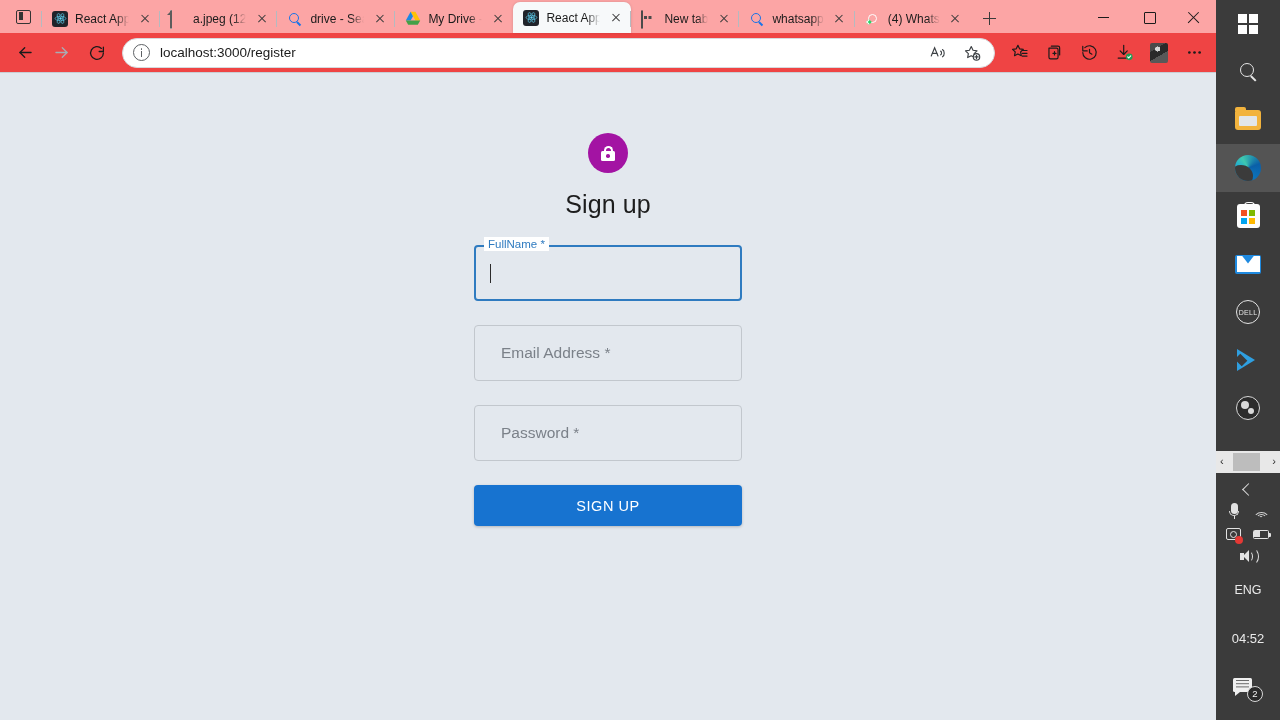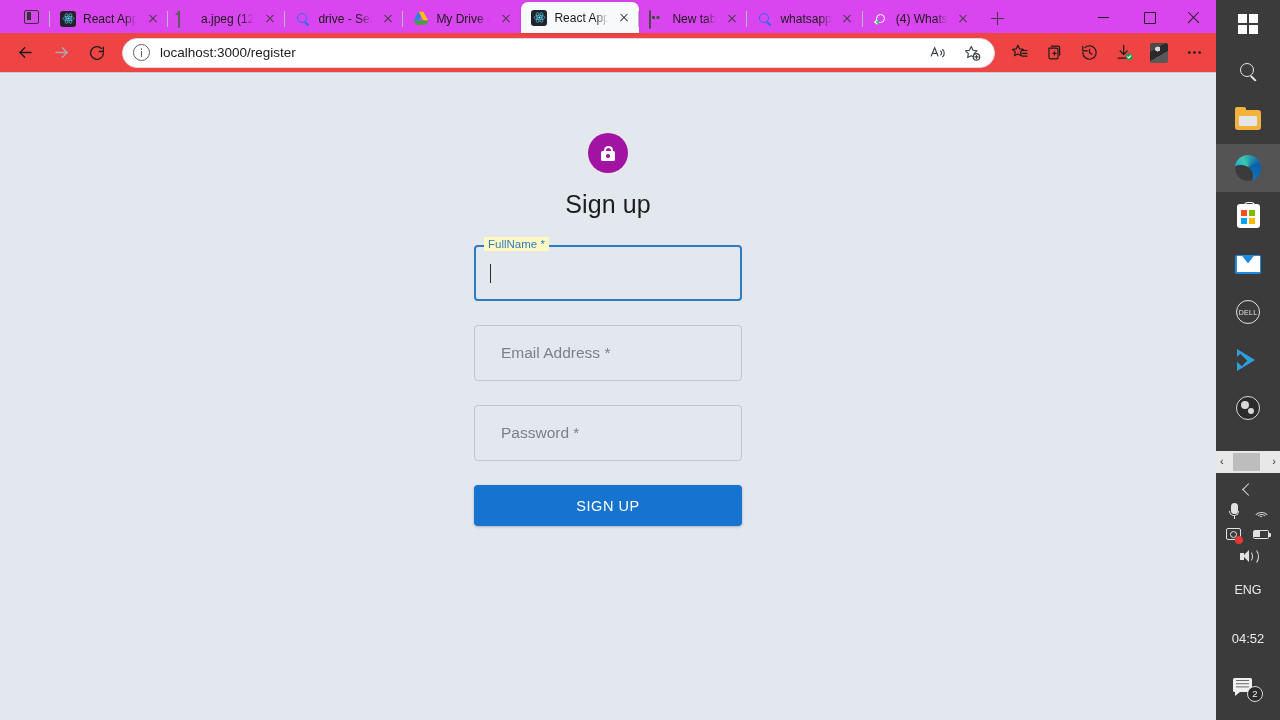--- a/index.html
+++ b/index.html
@@ -14,22 +14,22 @@
   
   .browser {
     position: absolute; left: 0; top: 0;
     width: 1216px; height: 720px;
     background: #dfe3e8;
     display: flex; flex-direction: column;
   }
 
   
   .tabstrip {
-    height: 33px; background: #d946ef;
-    display: flex; align-items: flex-end; padding: 0 0 0 12px;
+    height: 33px; background: #fca5a5;
+    display: flex; align-items: flex-end; padding: 0 0 0 4px;
     flex: 0 0 auto;
   }
   .tablist-btn {
     width: 38px; height: 33px;
     display: flex; align-items: center; justify-content: center;
   }
   .tablist-glyph {
     width: 15px; height: 14px;
     border: 1.6px solid #343434; border-radius: 2px;
     position: relative;
@@ -247,21 +247,21 @@
     display: flex; align-items: center; padding: 0 14px;
   }
   .field.focused .input-box { border: 2px solid #2f7bc0; }
   .placeholder { font-size: 15.5px; color: #7b8189; margin-left: 12px; }
   .caret {
     width: 1.2px; height: 19px; background: #2b2b2b;
   }
   .notch-label {
     position: absolute; left: 10px; top: -8px;
     font-size: 11.5px; color: #2f7bc0;
-    background: #fef9c3; padding: 0 4px; line-height: 14px;
+    background: #ffffff; padding: 0 4px; line-height: 14px;
   }
 
   .signup-btn {
     width: 100%; height: 41px; margin-top: 23px;
     background: #1773d0; border: none; border-radius: 4px;
     color: #ffffff; font-size: 14.5px; font-weight: 500;
     letter-spacing: .55px; font-family: "Liberation Sans", sans-serif;
     box-shadow: 0 1px 3px rgba(0,0,0,.22);
     display: flex; align-items: center; justify-content: center;
     cursor: pointer;

